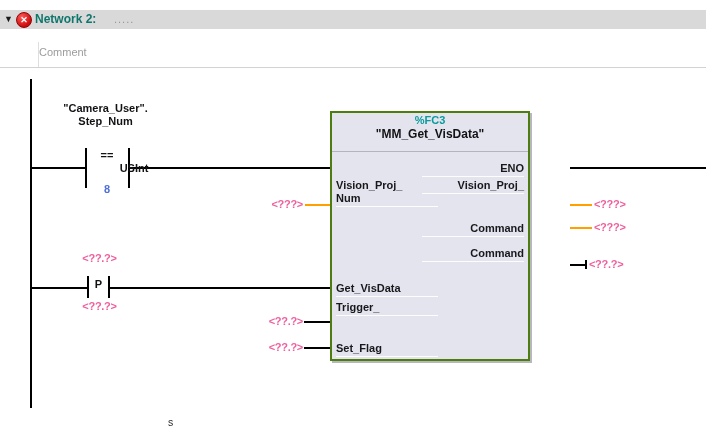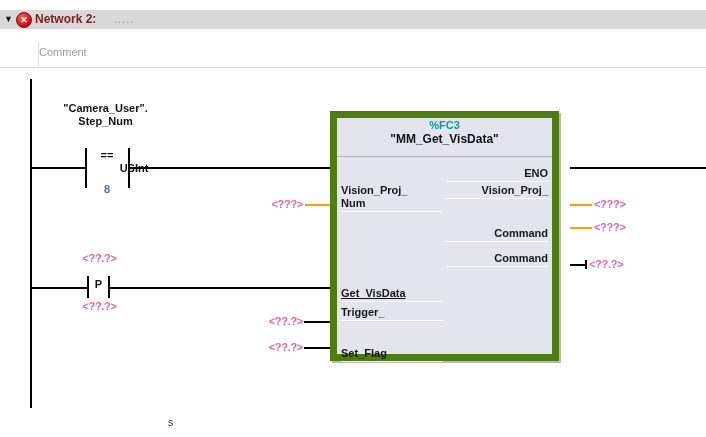--- a/index.html
+++ b/index.html
@@ -8,37 +8,37 @@
   }
   html,body{margin:0;padding:0;background:#fff;}
   #canvas{position:relative;width:706px;height:437px;background:#fff;overflow:hidden;
           font-family:"Liberation Sans",sans-serif;}
   .net-header{position:absolute;left:0;top:10px;width:706px;height:19px;background:var(--header-gray);}
   .tri{position:absolute;left:4px;top:3px;font-size:9px;color:#1a1a1a;line-height:12px;}
   .err{position:absolute;left:16px;top:2px;width:14px;height:14px;border-radius:50%;
        background:radial-gradient(circle at 35% 30%, #ff5a5a, var(--error-red) 70%);
        border:1px solid #8d0606;display:flex;align-items:center;justify-content:center;}
   .err-x{color:#fff;font-size:9px;font-weight:bold;line-height:9px;}
-  .net-title{position:absolute;left:35px;top:2px;font-size:12px;font-weight:bold;color:#7f1d1d;line-height:15px;}
+  .net-title{position:absolute;left:35px;top:2px;font-size:12px;font-weight:bold;color:#0f766e;line-height:15px;}
   .net-dots{position:absolute;left:114px;top:3px;font-size:11px;color:#96969a;letter-spacing:1px;line-height:13px;}
   .comment{position:absolute;left:39px;top:46px;font-size:11px;color:#9c9c9c;line-height:13px;}
   .comment-edge{position:absolute;left:38px;top:42px;width:1px;height:26px;background:#dedede;}
   .comment-divider{position:absolute;left:0;top:67px;width:706px;height:1px;background:#d2d2d2;}
   .rail{position:absolute;left:30px;top:79px;width:2px;height:329px;background:#000;}
   .wire{position:absolute;height:2px;background:#000;}
   .wire.orange{background:var(--orange-wire);}
   .vbar{position:absolute;width:2px;background:#000;}
   .lbl{position:absolute;font-size:11px;line-height:13px;color:#121215;}
   .c{text-align:center;} .b{font-weight:bold;} .blue{color:var(--value-blue);}
   .blk{display:block;}
   .ph{position:absolute;font-size:11px;line-height:13px;font-weight:bold;
       color:var(--placeholder-pink);letter-spacing:-0.3px;}
   .ph.r{text-align:right;}
-  .block{position:absolute;left:330px;top:111px;width:229px;height:250px;box-sizing:border-box;
-         background:var(--block-fill);border:7px solid #4d7c0f;box-shadow:2px 2px 0 rgba(96,96,108,.45);}
+  .block{position:absolute;left:330px;top:111px;width:200px;height:250px;box-sizing:border-box;
+         background:var(--block-fill);border:2px solid #4d7c0f;box-shadow:2px 2px 0 rgba(96,96,108,.45);}
   .fb-addr{position:absolute;left:0;right:0;top:1px;text-align:center;font-size:11px;
            font-weight:bold;color:var(--fc-teal);line-height:13px;}
   .fb-name{position:absolute;left:0;right:0;top:14px;text-align:center;font-size:12px;
            font-weight:bold;color:#121215;line-height:14px;}
   .fb-sep{position:absolute;left:0;right:0;top:38px;height:1px;background:#b4b4c0;}
   .pin{position:absolute;font-size:11px;line-height:13px;font-weight:bold;color:#17171c;
        padding-bottom:1px;border-bottom:1px solid rgba(255,255,255,.92);}
   .pin-l{left:4px;width:102px;text-align:left;}
   .pin-r{right:4px;width:102px;text-align:right;}
   .stray{position:absolute;left:168px;top:416px;font-size:10.5px;color:#2a2a2a;line-height:12px;}
@@ -85,21 +85,21 @@
 
   <div class="block">
     <div class="fb-addr">%FC3</div>
     <div class="fb-name">"MM_Get_VisData"</div>
     <div class="fb-sep"></div>
 
     <div class="pin pin-l" style="top:66px;">
       <span class="blk">Vision_Proj_</span>
       <span class="blk">Num</span>
     </div>
-    <div class="pin pin-l" style="top:169px;text-decoration:underline;">Get_VisData</div>
+    <div class="pin pin-l" style="top:169px;">Get_VisData</div>
     <div class="pin pin-l" style="top:188px;">
       <span class="blk">Trigger_</span>
     </div>
     <div class="pin pin-l" style="top:229px;">Set_Flag</div>
 
     <div class="pin pin-r" style="top:49px;">ENO</div>
     <div class="pin pin-r" style="top:66px;">
       <span class="blk">Vision_Proj_</span>
     </div>
     <div class="pin pin-r" style="top:109px;">Command</div>

